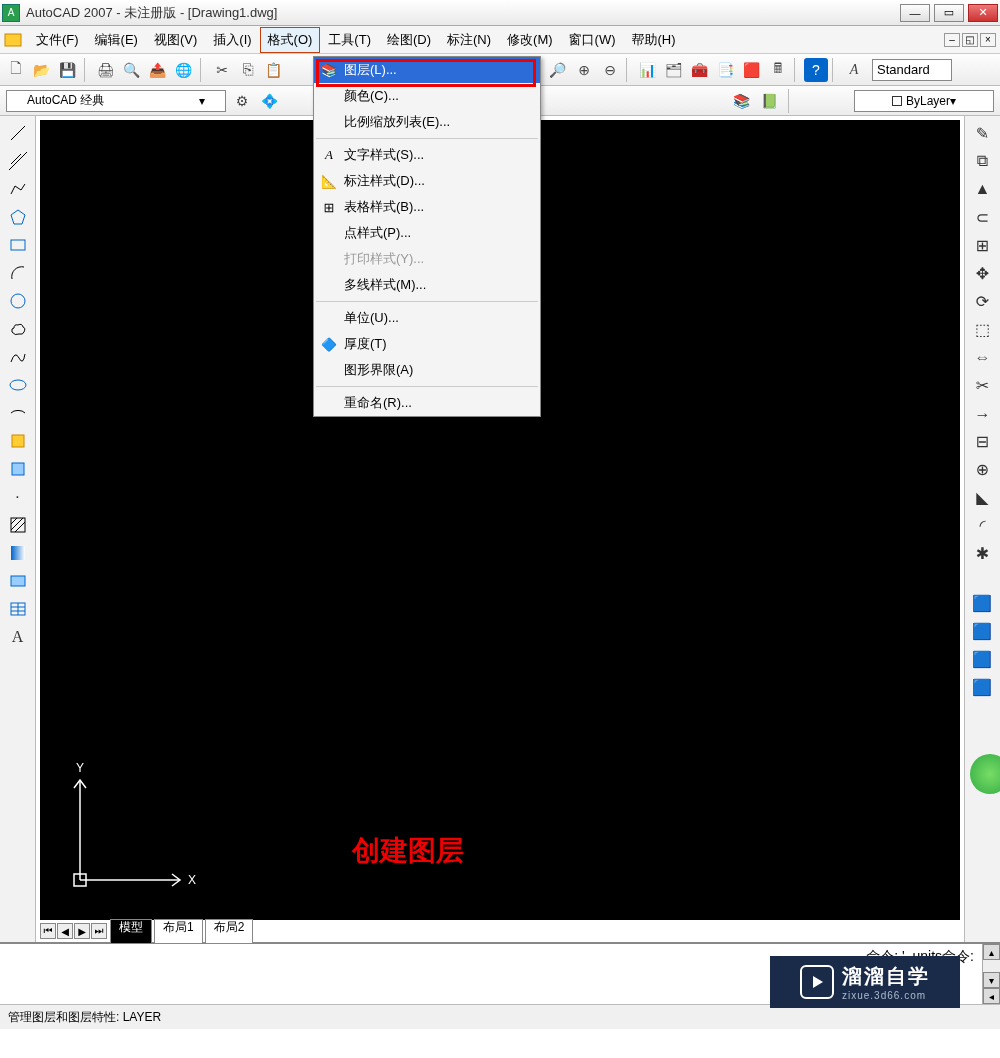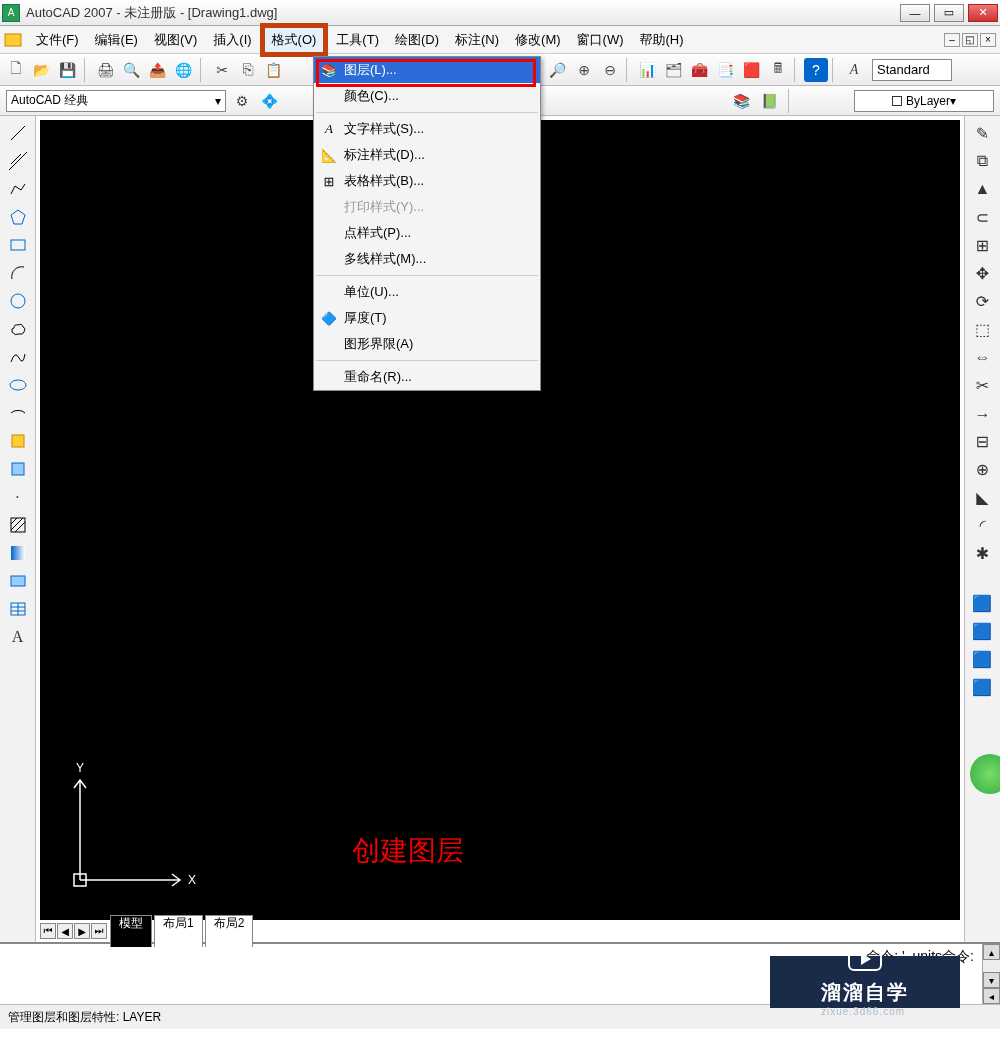--- a/index.html
+++ b/index.html
@@ -8,68 +8,68 @@
 .titlebar { height: 26px; background: linear-gradient(#fff, #e9e9e9); border-bottom: 1px solid #aaa; display: flex; align-items: center; padding: 0 2px; font-size: 13px; }
 .titlebar .app-icon { width: 18px; height: 18px; background: #2a9d4e; margin-right: 6px; display:inline-flex; align-items:center; justify-content:center; color:#fff; font-size:10px; border:1px solid #176; }
 .titlebar .title { flex: 1; color: #333; }
 .winbtns { display: flex; gap: 4px; }
 .winbtn { width: 30px; height: 18px; border: 1px solid #888; background: linear-gradient(#fdfdfd,#e0e0e0); font-size: 11px; display:flex; align-items:center; justify-content:center; cursor:pointer; }
 .winbtn.close { background: linear-gradient(#e77,#c33); color:#fff; border-color:#a22; }
 
 .menubar { height: 28px; background: #f5f5f5; display: flex; align-items: center; padding: 0 4px; font-size: 13px; border-bottom:1px solid #ccc; }
 .menubar .mdi-icon { width:18px; height:18px; margin-right:6px; display:inline-block; }
 .menubar .menuitem { padding: 4px 8px; cursor: pointer; }
-.menubar .menuitem.active { background:#e5f1fb; border:5px solid #c2410c; padding:3px 7px; }
+.menubar .menuitem.active { background:#e5f1fb; border:1px solid #c2410c; padding:3px 7px; }
 .menubar .mdi-ctrls { margin-left:auto; display:flex; gap:2px; }
 .menubar .mdi-ctrls .mc { width:16px; height:14px; border:1px solid #999; font-size:10px; display:flex; align-items:center; justify-content:center; cursor:pointer; }
 
 .toolbar { height: 32px; background: linear-gradient(#fdfdfd,#ececec); border-bottom:1px solid #bbb; display:flex; align-items:center; padding:0 4px; gap:2px; }
 .tbtn { width:24px; height:24px; border:1px solid transparent; display:flex; align-items:center; justify-content:center; font-size:14px; cursor:pointer; color:#444; }
 .tsep { width:6px; height:24px; border-left:1px solid #bbb; margin:0 2px; }
 .style-combo { width:80px; height:22px; border:1px solid #888; background:#fff; font-family: monospace; font-size:13px; padding:0 4px; display:flex; align-items:center; margin-left:4px; }
 
 .toolbar2 { height: 30px; background: linear-gradient(#fdfdfd,#ececec); border-bottom:1px solid #bbb; display:flex; align-items:center; padding:0 6px; gap:4px; }
-.combo { height:22px; border:1px solid #888; background:#fff; font-size:12px; padding:0 4px; display:flex; align-items:center; justify-content:space-between; }
+.combo { height:22px; border:1px solid #888; background:#fff; font-size:12px; padding:0 20px; display:flex; align-items:center; justify-content:space-between; }
 .workspace-combo { width:220px; }
 .bylayer-combo { width:140px; margin-left:auto;justify-content:center; }
 .bylayer-combo .sq { width:10px; height:10px; border:1px solid #333; margin-right:4px; }
 
 .main { position:relative; height: 826px; display:flex; }
 .left-tools, .right-tools { width:36px; background:#f2f2f2; display:flex; flex-direction:column; align-items:center; padding:4px 0; gap:2px; border-right:1px solid #bbb; }
 .right-tools { border-right:none; border-left:1px solid #bbb; }
 .lt { width:26px; height:26px; display:flex; align-items:center; justify-content:center; font-size:16px; cursor:pointer; color:#333; }
 .lt svg { width:18px; height:18px; }
 
 .canvas-wrap { flex:1; position:relative; background:#fff; }
 .canvas { position:absolute; inset:4px 4px 22px 4px; background:#000; }
 .ucs { position:absolute; left:20px; bottom:20px; width:140px; height:140px; }
 .tabs { position:absolute; left:4px; right:4px; bottom:2px; height:18px; display:flex; align-items:center; font-size:12px; }
 .tabbtn { width:16px; height:16px; border:1px solid #888; display:flex; align-items:center; justify-content:center; font-size:10px; cursor:pointer; background:#eee; margin-right:1px; }
-.tab { padding:0 8px; border:1px solid #888; border-bottom:none; background:#fff; height:32px; line-height:14px; cursor:pointer; margin-left:2px; position:relative; }
+.tab { padding:0 8px; border:1px solid #888; border-bottom:none; background:#fff; height:24px; line-height:14px; cursor:pointer; margin-left:2px; position:relative; }
 .tab.active { background:#000; color:#fff; }
 
 .dropdown { position:absolute; left:313px; top:56px; width:228px; background:#f4f4f4; border:1px solid #888; box-shadow:2px 2px 4px rgba(0,0,0,.3); z-index:100; }
 .ddm { display:flex; align-items:center; height:26px; font-size:13px; padding:0 8px 0 30px; position:relative; cursor:pointer; }
 .ddm .ico { position:absolute; left:6px; width:18px; height:18px; display:flex; align-items:center; justify-content:center; font-size:13px; }
 .ddm.hl { background:#2b6cd8; color:#fff; }
 .ddm.disabled { color:#999; }
 .ddsep { height:1px; background:#ccc; margin:3px 2px; }
 .dd-highlight { position:absolute; left:316px; top:59px; width:220px; height:28px; border:3px solid #e00; z-index:101; pointer-events:none; }
 
-.annotation { position:absolute; left:312px; top:712px; color:#e00; font-size:28px; font-weight:400; z-index:50; }
+.annotation { position:absolute; left:312px; top:712px; color:#e00; font-size:28px; font-weight:700; z-index:50; }
 
 .cmdarea { height:62px; border-top:2px solid #888; background:#fff; display:flex; }
 .cmdtext { flex:1; padding:4px 8px; font-family:"SimSun",monospace; font-size:14px; display:flex; flex-direction:row; justify-content:flex-end; }
 .cmdscroll { width:18px; background:#eee; border-left:1px solid #aaa; display:flex; flex-direction:column; }
 .cmdscroll .sb { height:16px; border:1px solid #888; background:#ddd; font-size:10px; display:flex; align-items:center; justify-content:center; cursor:pointer; }
 .cmdscroll .track { flex:1; }
 
 .statusbar { height:22px; background:#f0f0f0; border-top:1px solid #bbb; font-size:12px; padding:12px 8px; display:flex; align-items:center; font-family:"SimSun",monospace; }
 
-.watermark { position:absolute; right:40px; bottom:50px; width:190px; height:52px; background:#1a2b4a; color:#fff; display:flex; align-items:center; justify-content:center; gap:8px; z-index:60;flex-direction:column; }
+.watermark { position:absolute; right:40px; bottom:50px; width:190px; height:52px; background:#1a2b4a; color:#fff; display:flex; align-items:center; justify-content:center; gap:8px; z-index:60; }
 .watermark .wlogo { width:34px; height:34px; border:2px solid #fff; border-radius:6px; display:flex; align-items:center; justify-content:center; }
 .watermark .wtxt { display:flex; flex-direction:column; }
 .watermark .wtxt .t1 { font-size:20px; font-weight:bold; letter-spacing:2px; }
 .watermark .wtxt .t2 { font-size:10px; letter-spacing:1px; color:#abc; }
 
 .green-badge { position:absolute; right:-10px; top:754px; width:40px; height:40px; background:radial-gradient(#7d6,#3a4); border-radius:50%; z-index:55; }
 </style>
 </head>
 <body>
 
@@ -317,38 +317,41 @@
 </div>
 
 <div class="dropdown">
   <div class="ddm hl">
       <span class="ico">📚</span>
       <span>图层(L)...</span>
     </div>
   <div class="ddm">
       <span>颜色(C)...</span>
     </div>
+  <div class="ddm">
+      <span>比例缩放列表(E)...</span>
+    </div>
   <div class="ddsep"></div>
   <div class="ddm">
       <span class="ico" style="font-style:italic;font-family:serif">A</span>
       <span>文字样式(S)...</span>
     </div>
   <div class="ddm">
       <span class="ico">📐</span>
       <span>标注样式(D)...</span>
     </div>
   <div class="ddm">
       <span class="ico">⊞</span>
       <span>表格样式(B)...</span>
     </div>
+  <div class="ddm">
+      <span>点样式(P)...</span>
+    </div>
   <div class="ddm disabled">
       <span>打印样式(Y)...</span>
-    </div>
-  <div class="ddm">
-      <span>点样式(P)...</span>
     </div>
   <div class="ddm">
       <span>多线样式(M)...</span>
     </div>
   <div class="ddsep"></div>
   <div class="ddm">
       <span>单位(U)...</span>
     </div>
   <div class="ddm">
       <span class="ico">🔷</span>

